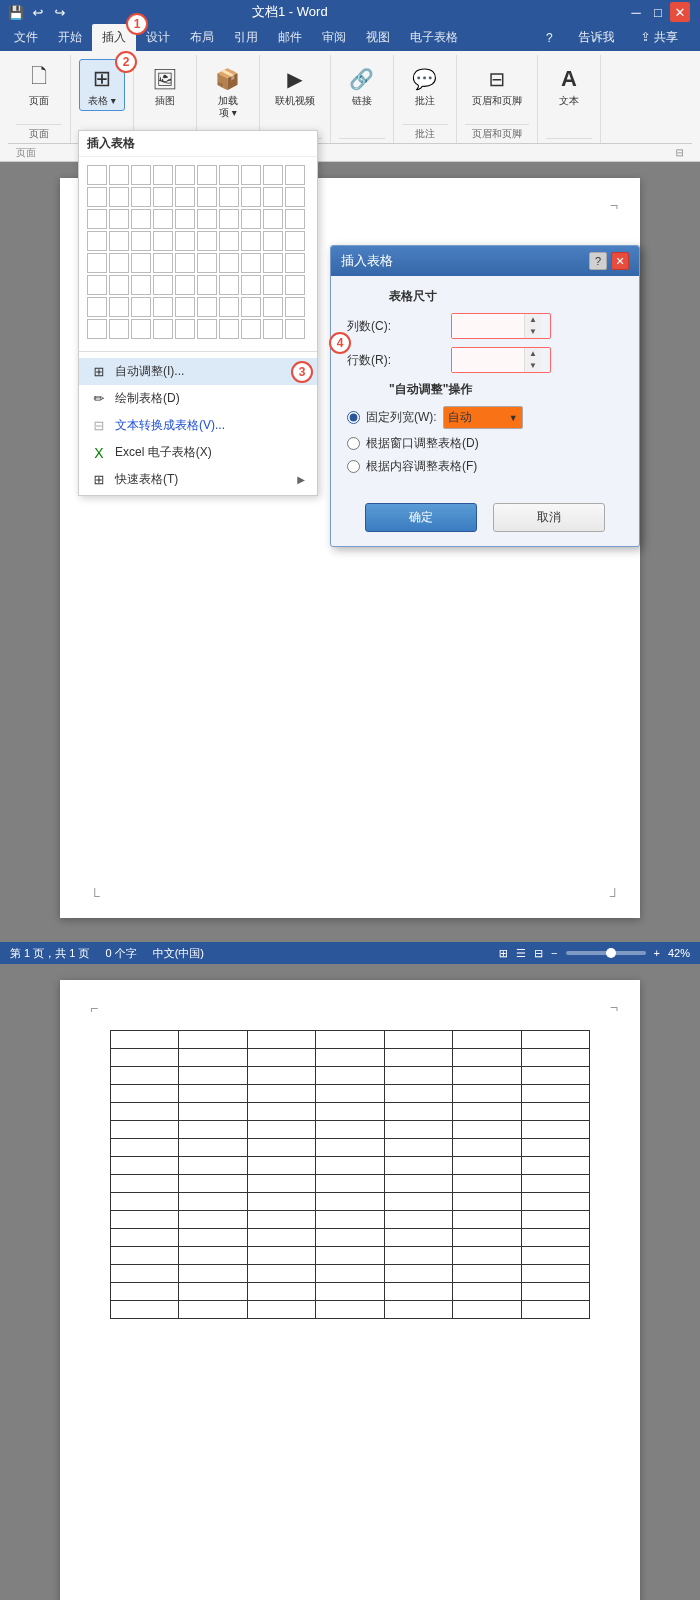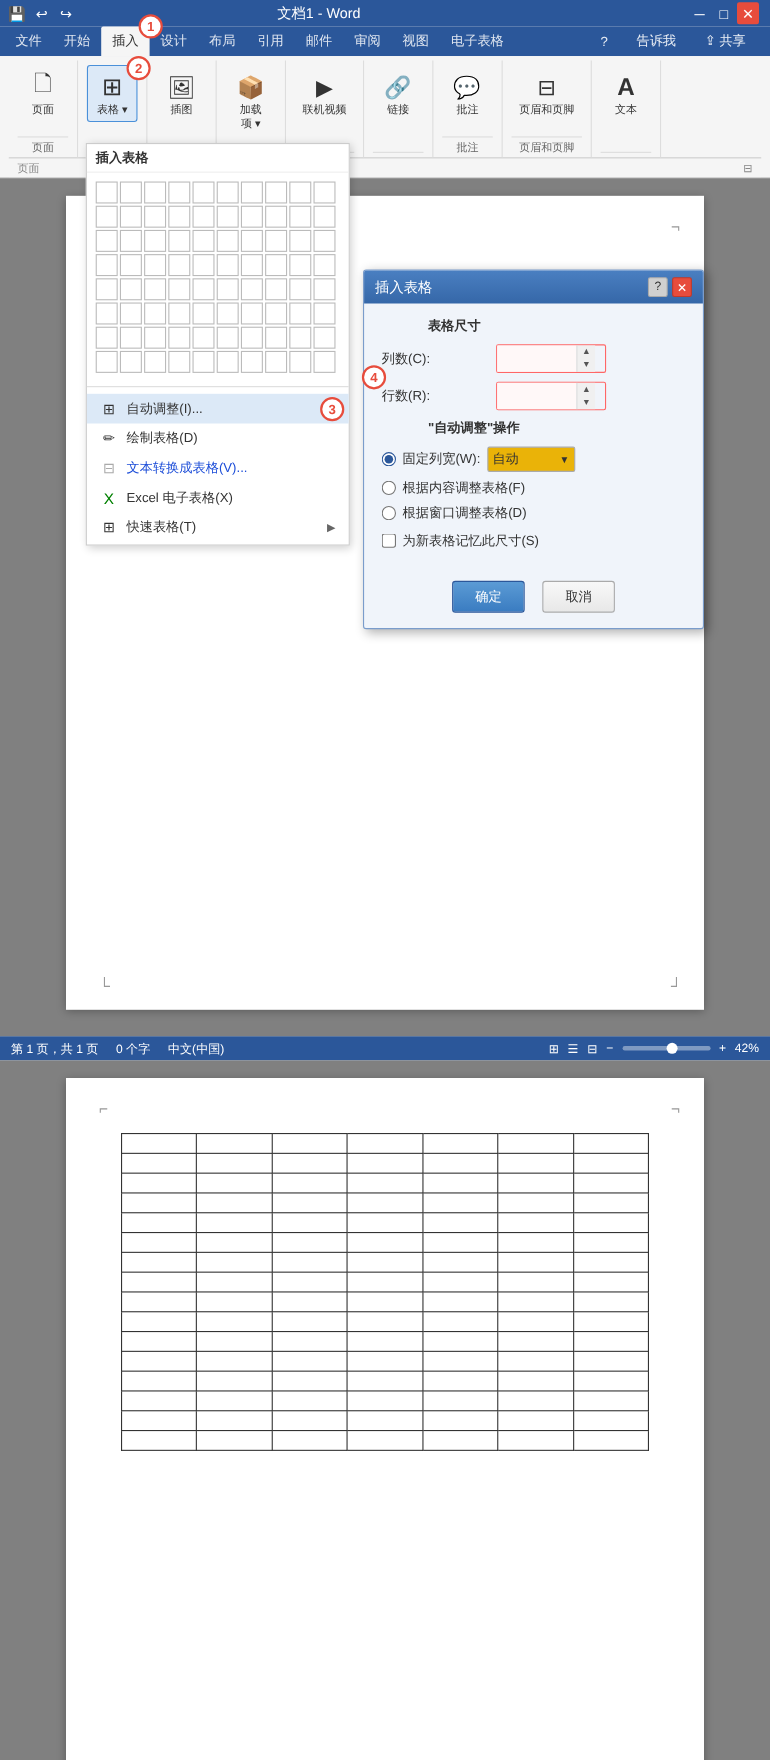--- a/index.html
+++ b/index.html
@@ -258,30 +258,30 @@
       color: #333;
     }
     .fixed-width-select {
       border: 1px solid #aaa;
       border-radius: 2px;
       padding: 2px 4px;
       font-size: 12px;
       min-width: 80px;
       display: flex;
       align-items: center;
-      background: #eab308;
+      background: #f97316;
     }
     .dialog-footer {
       display: flex;
       justify-content: center;
       gap: 16px;
       padding: 8px 16px 14px;
     }
     .dialog-btn {
-      padding: 5px 20px;
+      padding: 5px 43px;
       font-size: 12px;
       border: 1px solid #aaa;
       background: linear-gradient(to bottom, #f8f8f8, #e8e8e8);
       border-radius: 3px;
       cursor: pointer;
       color: #333;
     }
     .dialog-btn.primary {
       background: linear-gradient(to bottom, #5b9bd5, #3a7cc1);
       color: white;
@@ -764,33 +764,29 @@
       <div class="auto-adjust-section">
         <div class="radio-row">
           <input type="radio" name="adjust" id="r1" checked="" style="">
           <label for="r1">固定列宽(W):</label>
           <div class="fixed-width-select">
             <span>自动</span>
             <span style="margin-left:auto;font-size:9px;">▼</span>
           </div>
         </div>
         <div class="radio-row">
+          <input type="radio" name="adjust" id="r3" style="">
+          <label for="r3">根据窗口调整表格(D)</label>
+        </div>
+        <div class="radio-row">
           <input type="radio" name="adjust" id="r2" style="">
           <label for="r2">根据内容调整表格(F)</label>
         </div>
-        <div class="radio-row">
-          <input type="radio" name="adjust" id="r3" style="">
-          <label for="r3">根据窗口调整表格(D)</label>
-        </div>
-      </div>
-
-      <div class="checkbox-row">
-        <input type="checkbox" id="cb1" style="">
-        <label for="cb1">为新表格记忆此尺寸(S)</label>
-      </div>
+      </div>
+
     </div>
 
     <div class="dialog-footer">
       <button class="dialog-btn primary">确定</button>
       <button class="dialog-btn">取消</button>
     </div>
   </div>
 
   <div class="doc-area">
     <div class="doc-page">

